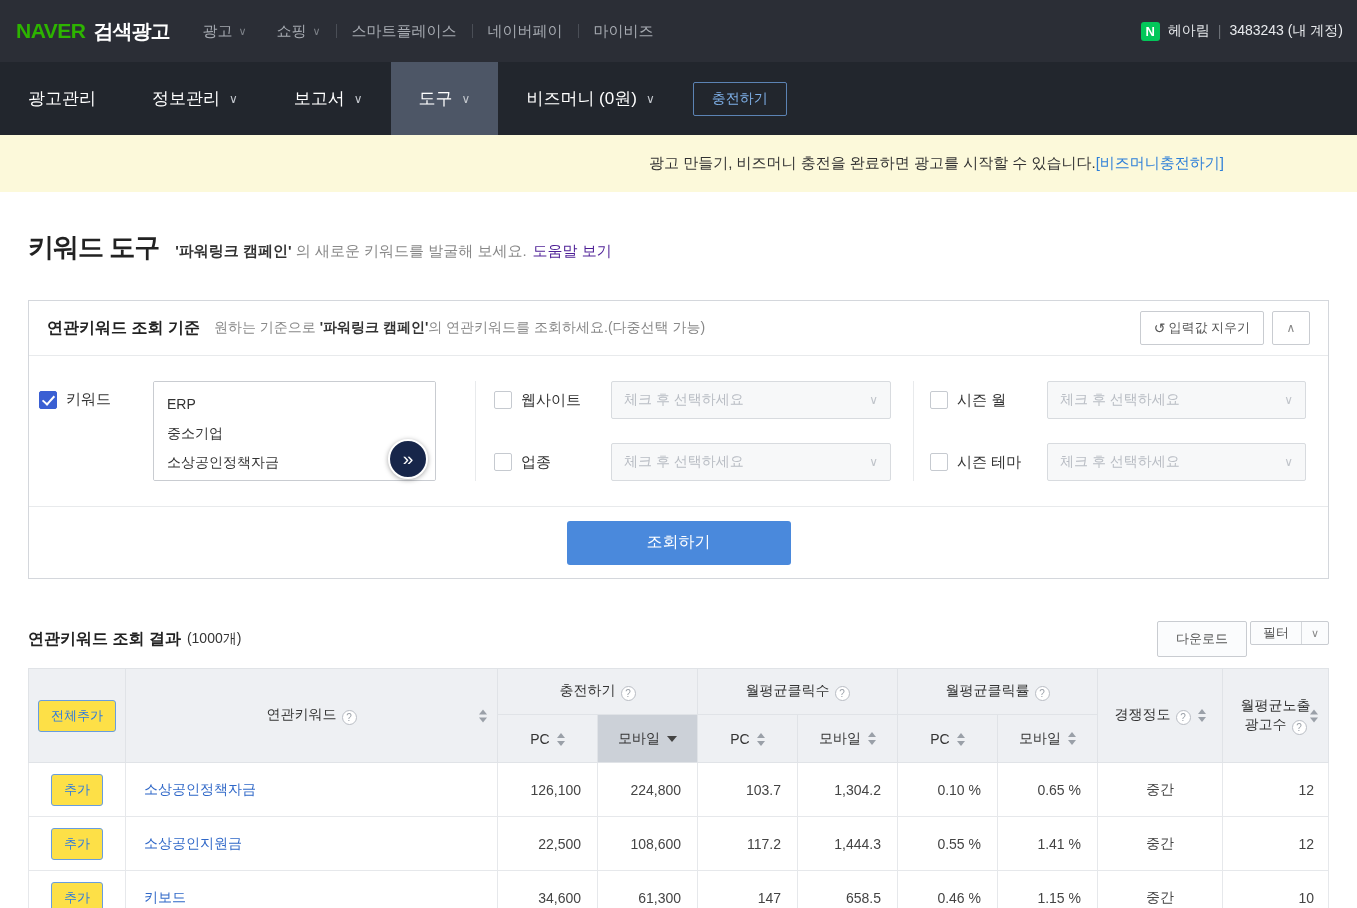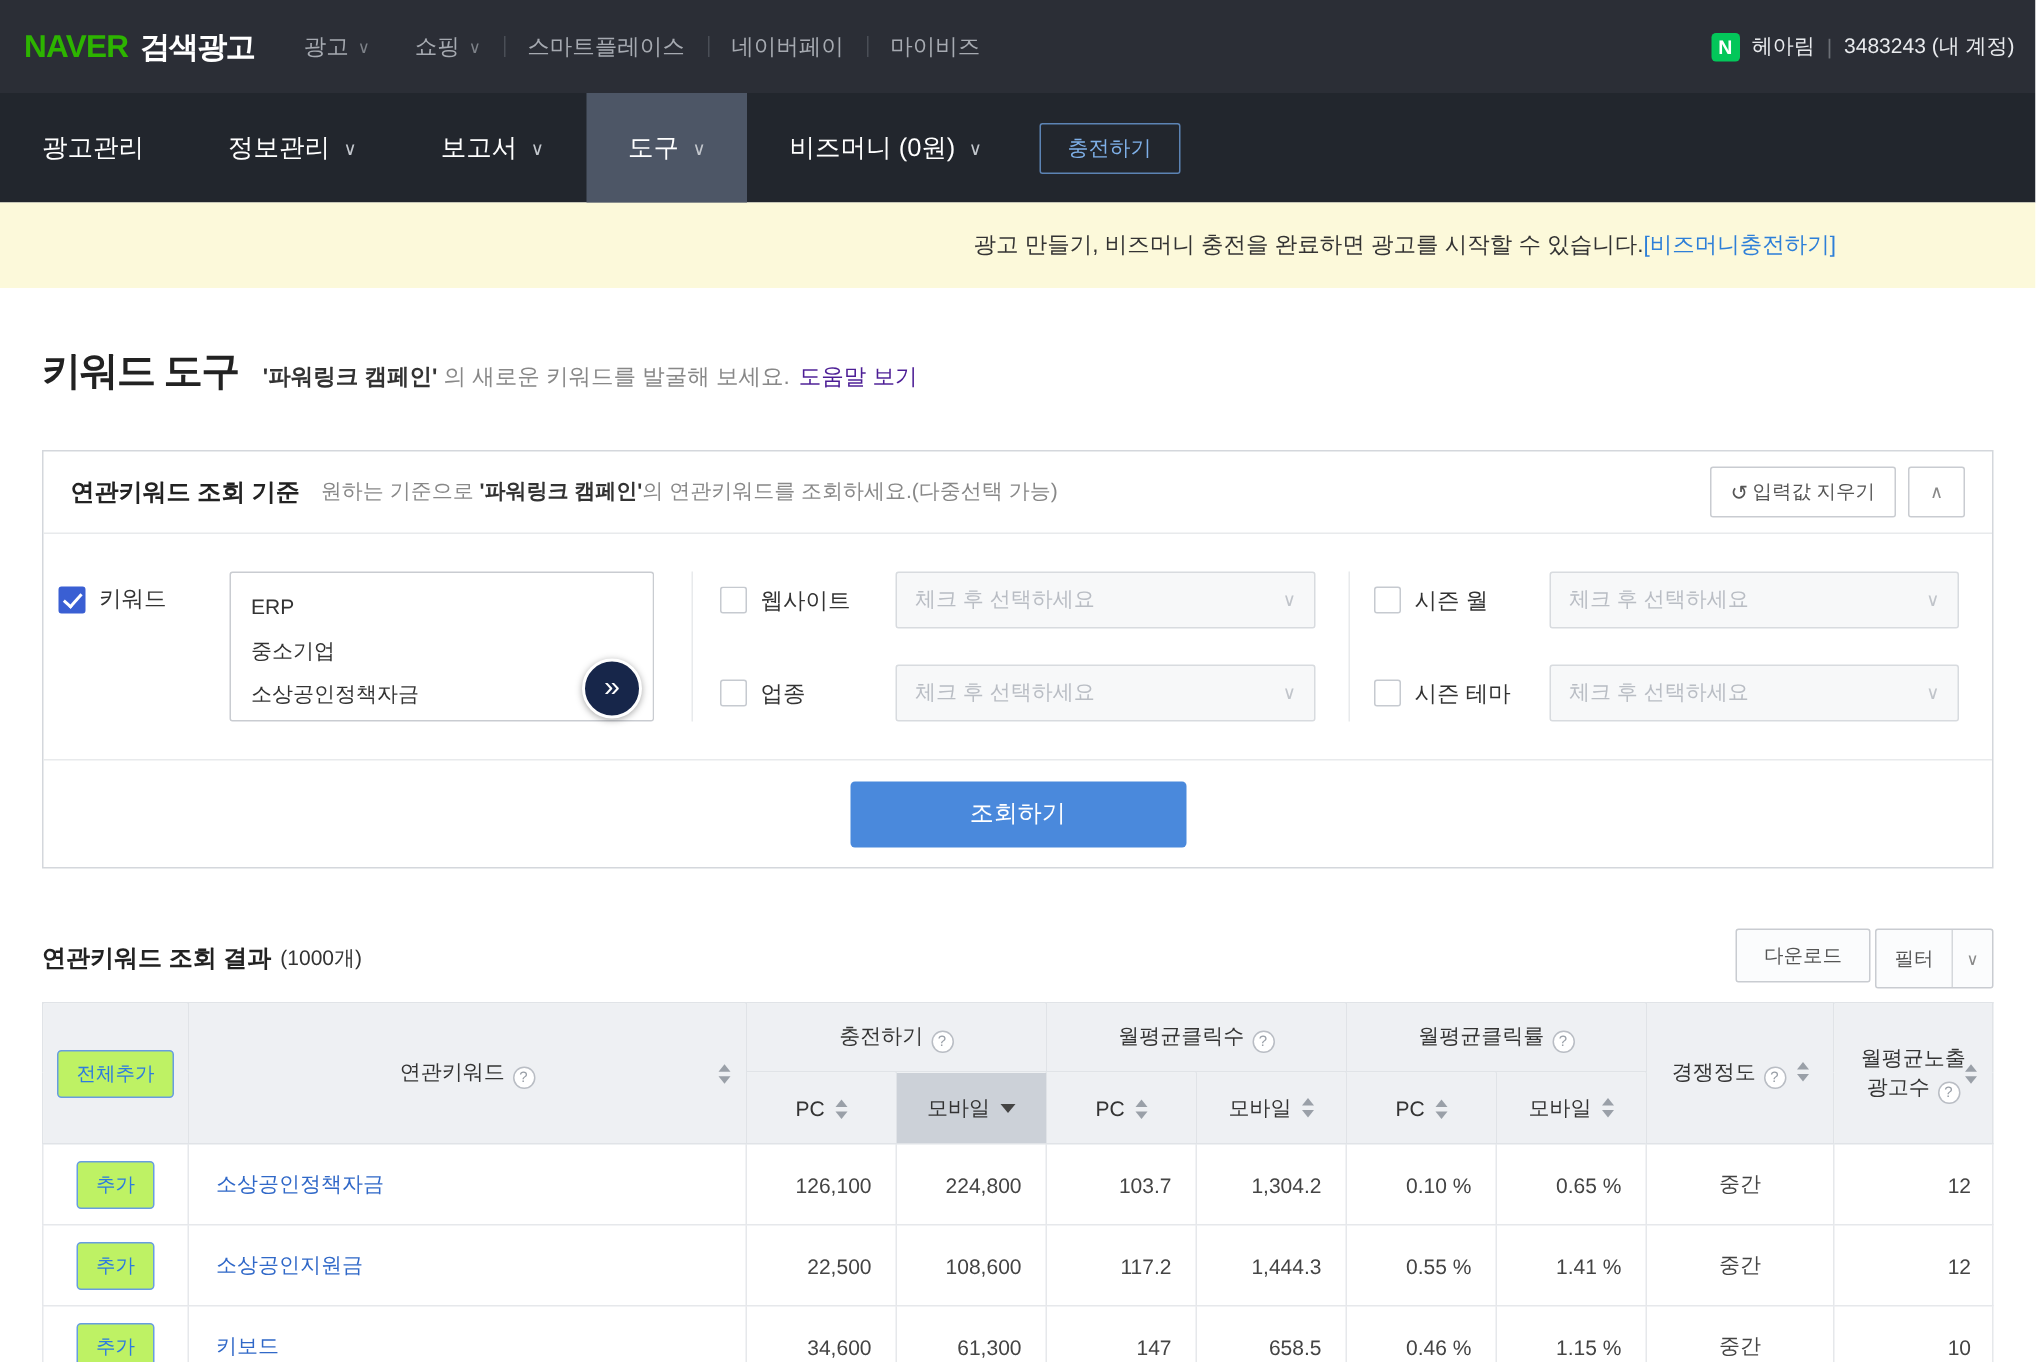--- a/index.html
+++ b/index.html
@@ -56,42 +56,42 @@
   .col { display: flex; }
   .col-a { width: 432px; padding-left: 10px; }
   .chk-row { display: flex; align-items: center; gap: 9px; }
   .col-a .chk-row { align-items: flex-start; padding-top: 9px; width: 114px; flex-shrink: 0; }
   .col-a .chk-row .cb { margin-top: 1px; }
   .field-label-text { font-size: 15px; color: #333; white-space: nowrap; }
   .kw-wrap { position: relative; }
   .kw-textarea { width: 283px; height: 100px; border: 1px solid #c9ccd1; border-radius: 2px; padding: 8px 13px; font-family: "Liberation Sans", sans-serif; font-size: 14px; line-height: 29px; color: #333; resize: none; display: block; }
   .widget-icon { position: absolute; right: 8px; bottom: 2px; width: 40px; height: 40px; border-radius: 50%; background: #17264a; border: 2px solid #fff; box-shadow: 0 1px 5px rgba(0,0,0,.35); color: #fff; font-size: 19px; display: flex; align-items: center; justify-content: center; cursor: pointer; }
 
-  .col-mid { width: 438px; border-left: 1px solid #e8eaec; padding: 0 22px 0 18px; flex-direction: column; justify-content: space-between; gap: 24px; }
+  .col-mid { width: 438px; border-left: 1px solid #e8eaec; padding: 0 22px 0 18px; flex-direction: column; justify-content: space-between; gap: 24px; margin-left: 14px; }
   .col-right { flex: 1; border-left: 1px solid #e8eaec; padding: 0 22px 0 16px; flex-direction: column; justify-content: space-between; gap: 24px; }
   .field-row { display: flex; align-items: center; }
   .field-row .chk-row { width: 117px; flex-shrink: 0; }
   .select { flex: 1; height: 38px; background: #f7f8f9; border: 1px solid #d8dbdf; border-radius: 2px; display: flex; align-items: center; padding: 0 12px; font-size: 14px; color: #b9bdc4; cursor: pointer; }
   .sel-chev { margin-left: auto; font-size: 12px; color: #c0c4ca; }
 
   .cb { width: 18px; height: 18px; border: 1px solid #c6cad0; border-radius: 2px; background: #fff; position: relative; flex-shrink: 0; cursor: pointer; display: inline-block; }
   .cb.checked { background: #3a5fd3; border-color: #3a5fd3; }
   .cb.checked::after { content: ""; position: absolute; left: 5px; top: 1px; width: 5px; height: 10px; border: solid #fff; border-width: 0 2px 2px 0; transform: rotate(42deg); }
 
   .criteria-foot { border-top: 1px solid #e8eaec; height: 72px; display: flex; align-items: center; justify-content: center; }
   .btn-submit { width: 224px; height: 44px; background: #4a89dc; color: #fff; font-size: 16px; border-radius: 3px; }
 
   
   .results { margin: 31px 28px 0; }
   .results-head { height: 58px; display: flex; align-items: center; }
   .results-title { font-size: 16px; font-weight: bold; color: #222; }
   .results-count { font-size: 14px; color: #333; margin-left: 6px; }
   .results-actions { margin-left: auto; display: flex; gap: 3px; }
   .btn-gray { height: 36px; padding: 0 18px; border: 1px solid #c9ccd1; background: #fbfcfd; color: #555; font-size: 13px; border-radius: 2px; }
-  .btn-filter { height: 40px; border: 1px solid #c9ccd1; background: #fbfcfd; color: #555; font-size: 13px; border-radius: 2px; display: flex; align-items: center; padding: 0; }
+  .btn-filter { height: 24px; border: 1px solid #c9ccd1; background: #fbfcfd; color: #555; font-size: 13px; border-radius: 2px; display: flex; align-items: center; padding: 0; }
   .filter-text { padding: 0 12px; }
   .filter-chev { border-left: 1px solid #d5d8dc; height: 100%; display: flex; align-items: center; padding: 0 9px; font-size: 11px; color: #888; }
 
   table.kw-table { width: 100%; border-collapse: collapse; table-layout: fixed; font-size: 14px; }
   .kw-table th { background: #eef0f3; font-weight: 400; color: #333; border: 1px solid #e0e3e7; position: relative; }
   .kw-table thead tr.gr th { height: 46px; }
   .kw-table thead tr.sub th { height: 48px; }
   .kw-table th.sorted { background: #ccd1d8; }
   .kw-table td { border: 1px solid #e6e8eb; height: 54px; background: #fff; color: #444; }
   .td-add { text-align: center; }
@@ -100,21 +100,21 @@
   .td-num { text-align: right; padding-right: 16px; }
   .td-comp { text-align: center; }
   .td-ads { text-align: right; padding-right: 14px; }
 
   .qmark { display: inline-flex; width: 15px; height: 15px; border: 1px solid #b9bdc4; border-radius: 50%; background: #fff; color: #9aa0a8; font-size: 10px; align-items: center; justify-content: center; margin-left: 5px; vertical-align: -2px; cursor: pointer; }
   .sort { display: inline-flex; flex-direction: column; gap: 3px; margin-left: 7px; vertical-align: middle; cursor: pointer; }
   .tri-up { width: 0; height: 0; border-left: 4px solid transparent; border-right: 4px solid transparent; border-bottom: 5px solid #9aa0a8; }
   .tri-down { width: 0; height: 0; border-left: 4px solid transparent; border-right: 4px solid transparent; border-top: 5px solid #9aa0a8; }
   .tri-down.dark { border-top-color: #444; border-left-width: 5px; border-right-width: 5px; border-top-width: 6px; margin-left: 7px; display: inline-block; vertical-align: middle; }
   .sort-abs { position: absolute; right: 10px; top: 50%; transform: translateY(-50%); margin-left: 0; }
-  .btn-outline-blue { border: 1px solid #679de0; color: #2c7ae0; background: #bef264; border-radius: 3px; font-size: 13px; padding: 6px 12px; }
+  .btn-outline-blue { border: 1px solid #679de0; color: #2c7ae0; background: #fde047; border-radius: 3px; font-size: 13px; padding: 6px 12px; }
   .ads-head { display: inline-block; line-height: 19px; }
 </style>
 </head>
 <body>
 
 <div class="topbar">
   <div class="logo">
     <span class="logo-naver">NAVER</span>
     <span class="logo-service">검색광고</span>
   </div>

